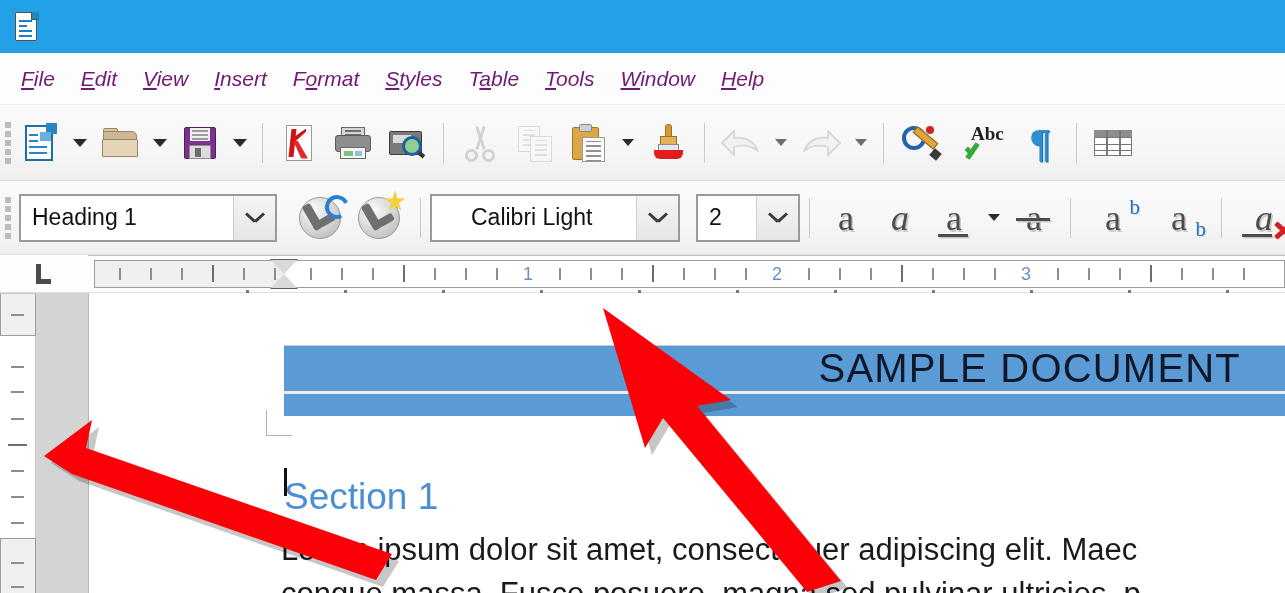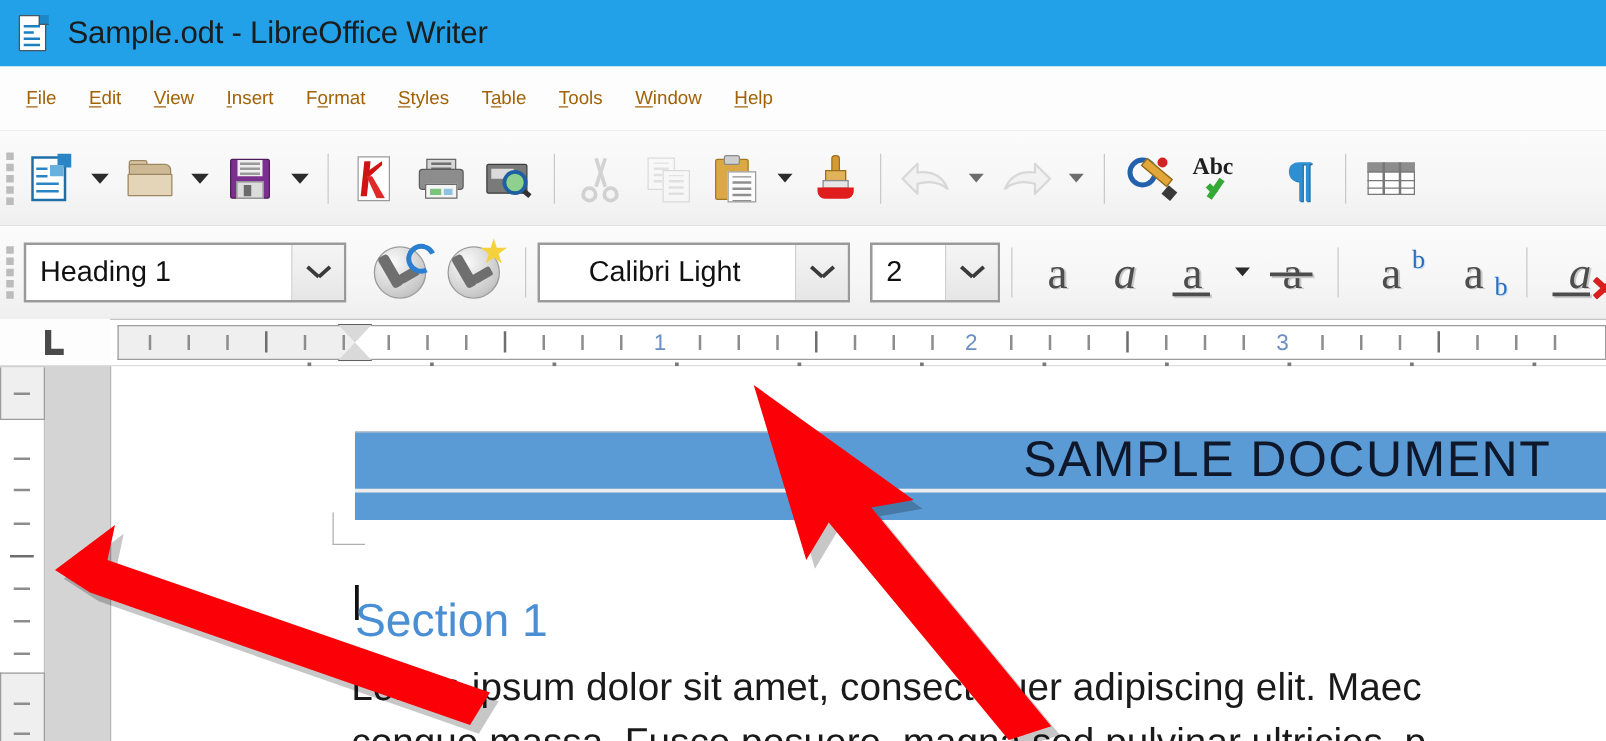--- a/index.html
+++ b/index.html
@@ -41,24 +41,25 @@
 
   
   .menubar {
     height: 52px;
     background: #fdfdfd;
     display: flex; align-items: center;
     padding-left: 8px;
     border-bottom: 1px solid #f0f0f0;
   }
   .menu-item {
-    font-size: 15px; color: #a16207;
+    font-size: 21px; color: #701a75;
     padding: 3px 13px;
     white-space: nowrap;
     cursor: default;
+    font-style: italic;
   }
   .menu-item u { text-decoration: underline; text-underline-offset: 2px; }
 
   
   .toolbar {
     position: relative;
     background: linear-gradient(to bottom, #fbfbfb 0%, #f6f6f6 60%, #efefef 100%);
     display: flex; align-items: center;
     border-bottom: 1px solid #e2e2e2;
   }
@@ -162,21 +163,21 @@
   .ic-arrow { width:46px; height:40px; }
   .ic-arrow svg { width:46px; height:40px; }
 
   
   .ic-find .ring { position:absolute; left:3px; top:4px; width:24px; height:24px; border:4px solid #2461ad; border-radius:50%; }
   .ic-find .pencil { position:absolute; left:13px; top:12px; width:27px; height:8px; background:#e2a63b; border:1px solid #8c6a1d; transform: rotate(40deg); }
   .ic-find .tip { position:absolute; left:32px; top:28px; width:9px; height:9px; background:#3a3a3a; transform: rotate(40deg); }
   .ic-find .erase { position:absolute; left:27px; top:4px; width:8px; height:8px; background:#d32222; border-radius:50%; }
 
   
-  .ic-spell .abc { position:absolute; left:1px; top:1px; font-size:19px; font-weight:bold; color:#1f1f1f; font-family:"Liberation Serif", serif; }
+  .ic-spell .abc { position:absolute; left:18px; top:1px; font-size:19px; font-weight:bold; color:#1f1f1f; font-family:"Liberation Serif", serif; }
   .ic-spell .chk { position:absolute; left:10px; top:18px; width:22px; height:20px; }
   .ic-spell .chk:before { content:''; position:absolute; left:2px; top:9px; width:9px; height:5px; background:#35a935; transform: rotate(45deg); }
   .ic-spell .chk:after { content:''; position:absolute; left:7px; top:2px; width:5px; height:18px; background:#35a935; transform: rotate(35deg); }
 
   
   .ic-pilcrow { font-size: 40px; line-height: 40px; color: #2f8fd0; font-family:"Liberation Serif", serif; font-weight:bold;
                 text-shadow: 1px 1px 0 #1a6ea8; display:flex; align-items:center; justify-content:center; }
 
   
   .ic-table .g { position:absolute; left:2px; top:8px; width:38px; height:26px; border:1.5px solid #777; background:#fff; }
@@ -331,21 +332,20 @@
 
   <div class="titlebar">
     <div class="doc-icon">
       <div class="page"></div>
       <div class="fold"></div>
       <div class="ln" style="top:9px;width:13px;"></div>
       <div class="ln" style="top:14px;width:8px;"></div>
       <div class="ln" style="top:19px;width:13px;"></div>
       <div class="ln" style="top:24px;width:13px;"></div>
     </div>
-    <div class="title-text">Sample.odt - LibreOffice Writer</div>
   </div>
 
   <div class="menubar">
     <div class="menu-item"><u>F</u>ile</div>
     <div class="menu-item"><u>E</u>dit</div>
     <div class="menu-item"><u>V</u>iew</div>
     <div class="menu-item"><u>I</u>nsert</div>
     <div class="menu-item">F<u>o</u>rmat</div>
     <div class="menu-item"><u>S</u>tyles</div>
     <div class="menu-item">T<u>a</u>ble</div>

